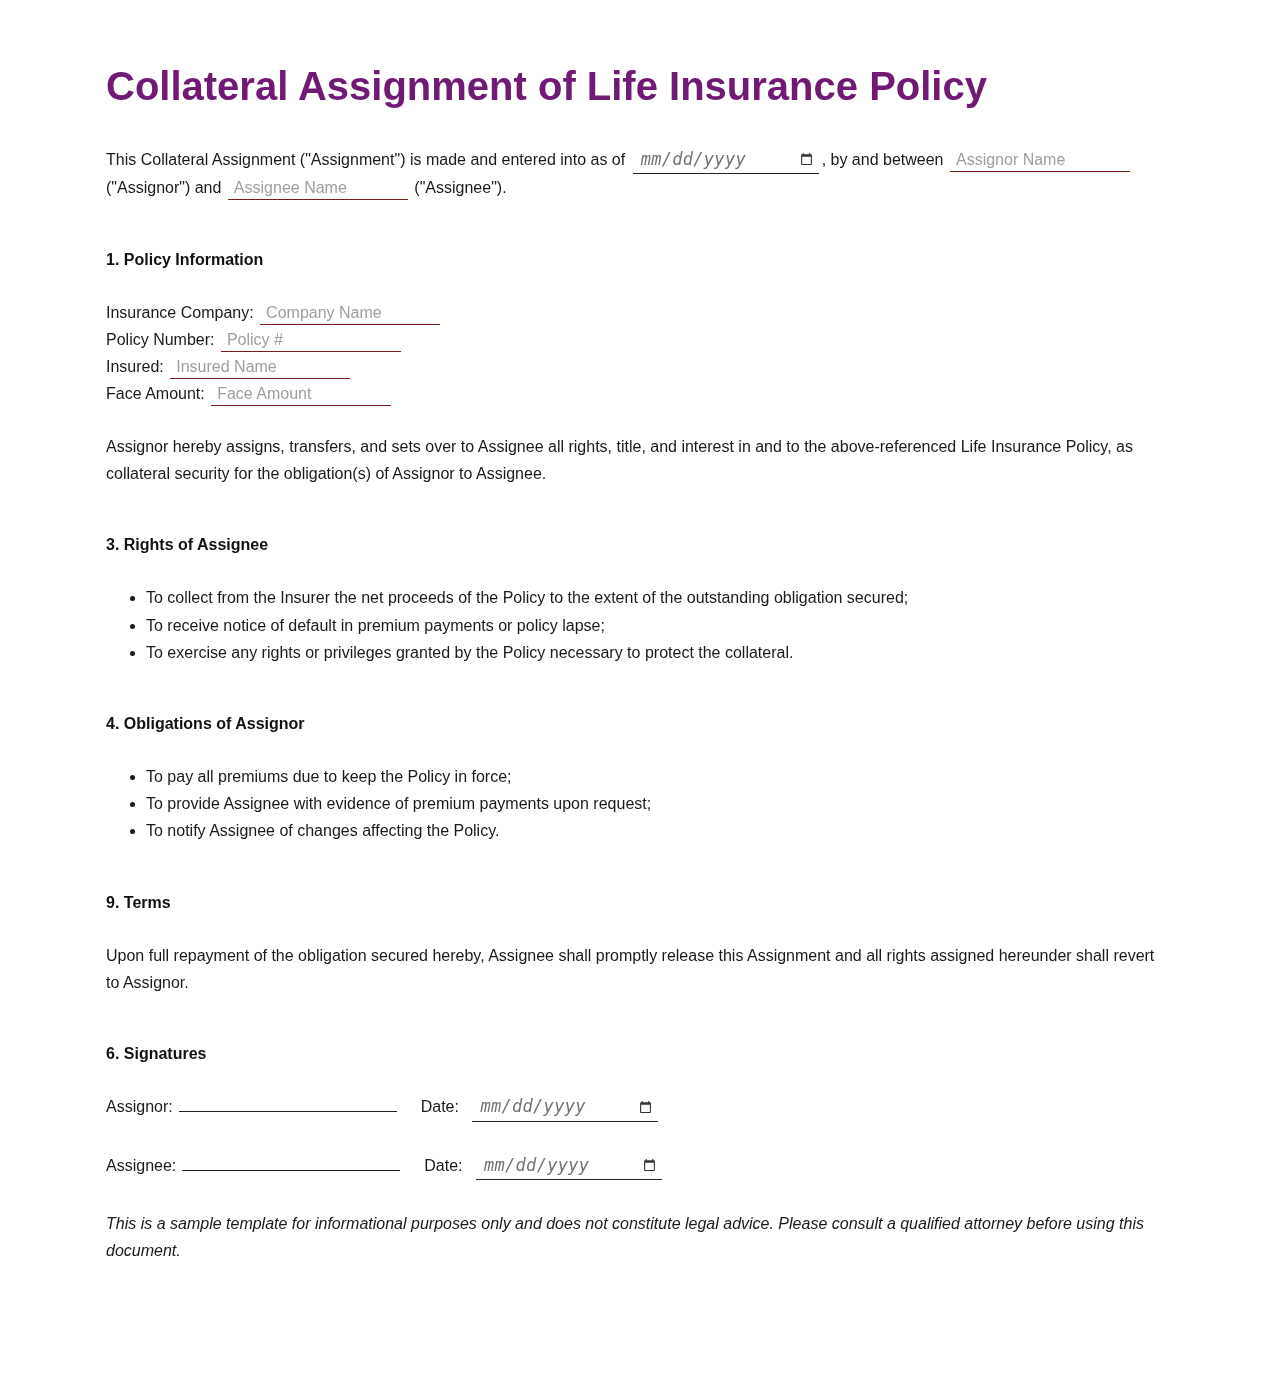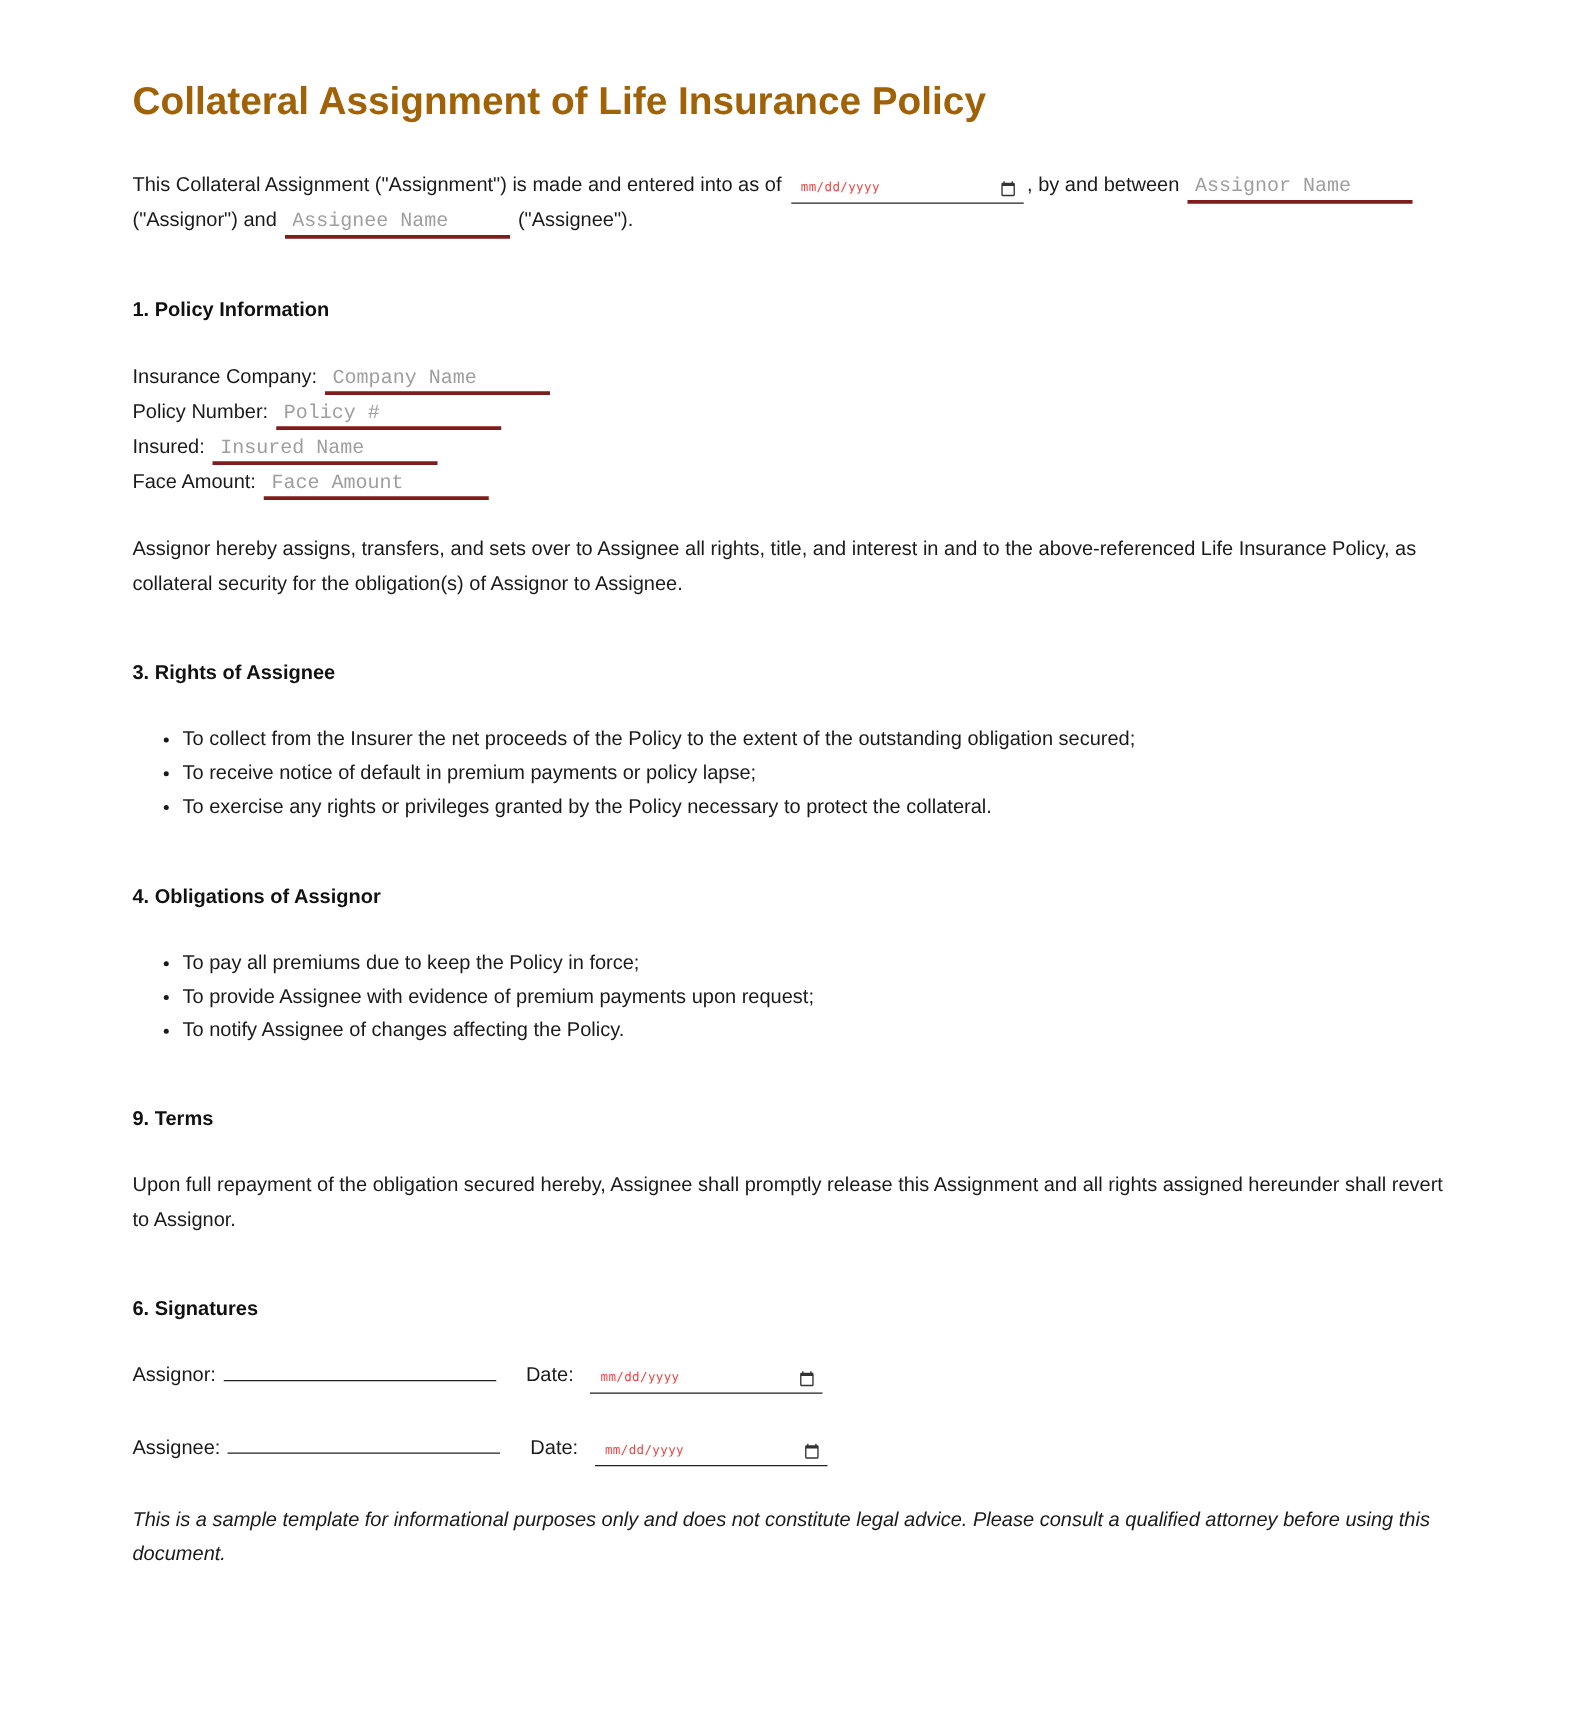--- a/index.html
+++ b/index.html
@@ -17,43 +17,43 @@
     background: #ffffff;
   }
   .doc {
     max-width: 1051px;
     margin: 0 auto;
     padding: 62px 0 120px 0;
     font-size: 16px;
     line-height: 1.7;
   }
   h1 {
-    font-size: 31px;
+    font-size: 40px;
     line-height: 1.2;
     margin: 0 0 36px 0;
     font-weight: bold;
-    color: #a16207;
+    color: #701a75;
   }
   h2 {
     font-size: 16px;
     margin: 44px 0 26px 0;
     font-weight: bold;
     color: #111;
   }
   p { margin: 26px 0; }
   ul { margin: 26px 0; padding-left: 40px; }
   li { margin: 0; }
   .fields div { line-height: 27px; }
   
   input.line-input {
     border: none;
-    border-bottom: 3px solid #7f1d1d;
+    border-bottom: 1px solid #7f1d1d;
     outline: none;
     background: transparent;
-    font-family: Liberation Mono, monospace;
+    font-family: Liberation Sans, sans-serif;
     font-size: 16px;
     color: #1a1a1a;
     width: 180px;
     padding: 0 4px 2px 6px;
     margin: 0 2px;
     vertical-align: baseline;
   }
   input.line-input::placeholder { color: #9e9e9e; opacity: 1; }
   
   .date-field {
@@ -62,24 +62,25 @@
     justify-content: space-between;
     width: 186px;
     border-bottom: 1px solid #222;
     padding: 0 6px 4px 8px;
     margin: 0 3px;
     vertical-align: baseline;
     cursor: default;
   }
   .date-field .date-text {
     font-family: "DejaVu Sans Mono", "Liberation Mono", monospace;
-    font-size: 10px;
+    font-size: 17px;
     letter-spacing: 0.3px;
-    color: #ef4444;
+    color: #737373;
     line-height: 1.2;
+    font-style: italic;
   }
   .date-field svg { display: block; }
   
   .sig-row {
     margin: 0 0 30px 0;
     line-height: 27px;
     white-space: nowrap;
   }
   .sig-line {
     display: inline-block;

